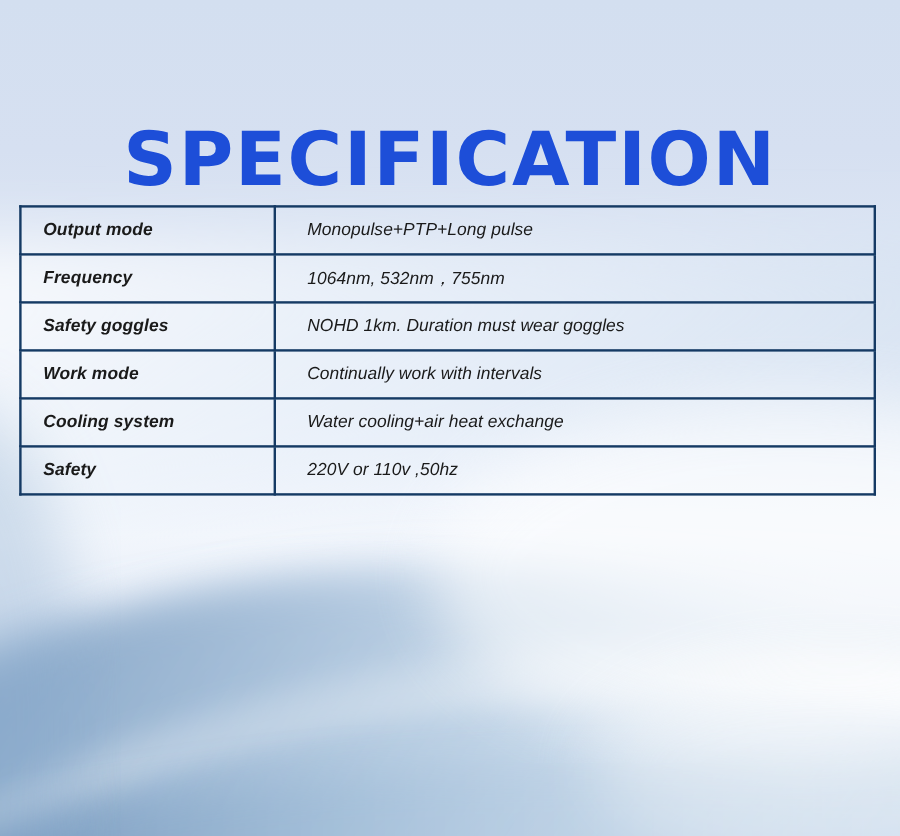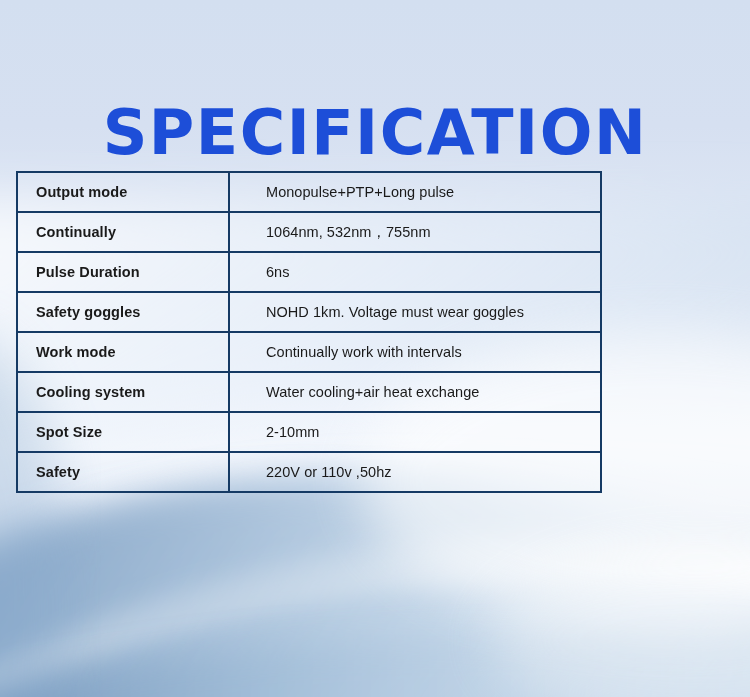--- a/index.html
+++ b/index.html
@@ -66,43 +66,44 @@
     line-height: 1;
     white-space: nowrap;
     margin-top: 40px;
   }
 
   
   #spec-table {
     position: absolute;
     left: 16px;
     top: 171px;
-    width: 586px;
+    width: 714px;
     border-collapse: collapse;
     table-layout: fixed;
     border: 2px solid #153a64;
+    font-style: italic;
   }
   #spec-table tr { height: 40px; }
   #spec-table td {
     border: 2px solid #153a64;
     padding: 0 0 0 18px;
     font-size: 14.5px;
     color: #1a1a1a;
     vertical-align: middle;
     white-space: nowrap;
     overflow: hidden;
   }
   #spec-table td.param {
     width: 192px;
     font-weight: bold;
     letter-spacing: 0.1px;
   }
   #spec-table td.value {
     font-weight: normal;
-    padding-left: 36px;
+    padding-left: 26px;
     letter-spacing: 0.05px;
     margin-top: 40px;
   }
 </style>
 </head>
 <body>
 
 <div id="page">
 
   <div class="bg-layer bg-base"></div>
@@ -166,43 +167,35 @@
 
   <div id="title">SPECIFICATION</div>
 
   <table id="spec-table">
     <tbody>
       <tr>
         <td class="param">Output mode</td>
         <td class="value">Monopulse+PTP+Long pulse</td>
       </tr>
       <tr>
-        <td class="param">Continually</td>
+        <td class="param">Frequency</td>
         <td class="value">1064nm, 532nm，755nm</td>
       </tr>
       <tr>
-        <td class="param">Pulse Duration</td>
-        <td class="value">6ns</td>
-      </tr>
-      <tr>
         <td class="param">Safety goggles</td>
-        <td class="value">NOHD 1km.    Voltage must wear goggles</td>
+        <td class="value">NOHD 1km.    Duration must wear goggles</td>
       </tr>
       <tr>
         <td class="param">Work mode</td>
         <td class="value">Continually work with intervals</td>
       </tr>
       <tr>
         <td class="param">Cooling system</td>
         <td class="value">Water cooling+air heat exchange</td>
       </tr>
       <tr>
-        <td class="param">Spot Size</td>
-        <td class="value">2-10mm</td>
-      </tr>
-      <tr>
         <td class="param">Safety</td>
         <td class="value">220V or 110v ,50hz</td>
       </tr>
     </tbody>
   </table>
 
 </div>
 
 </body></html>

